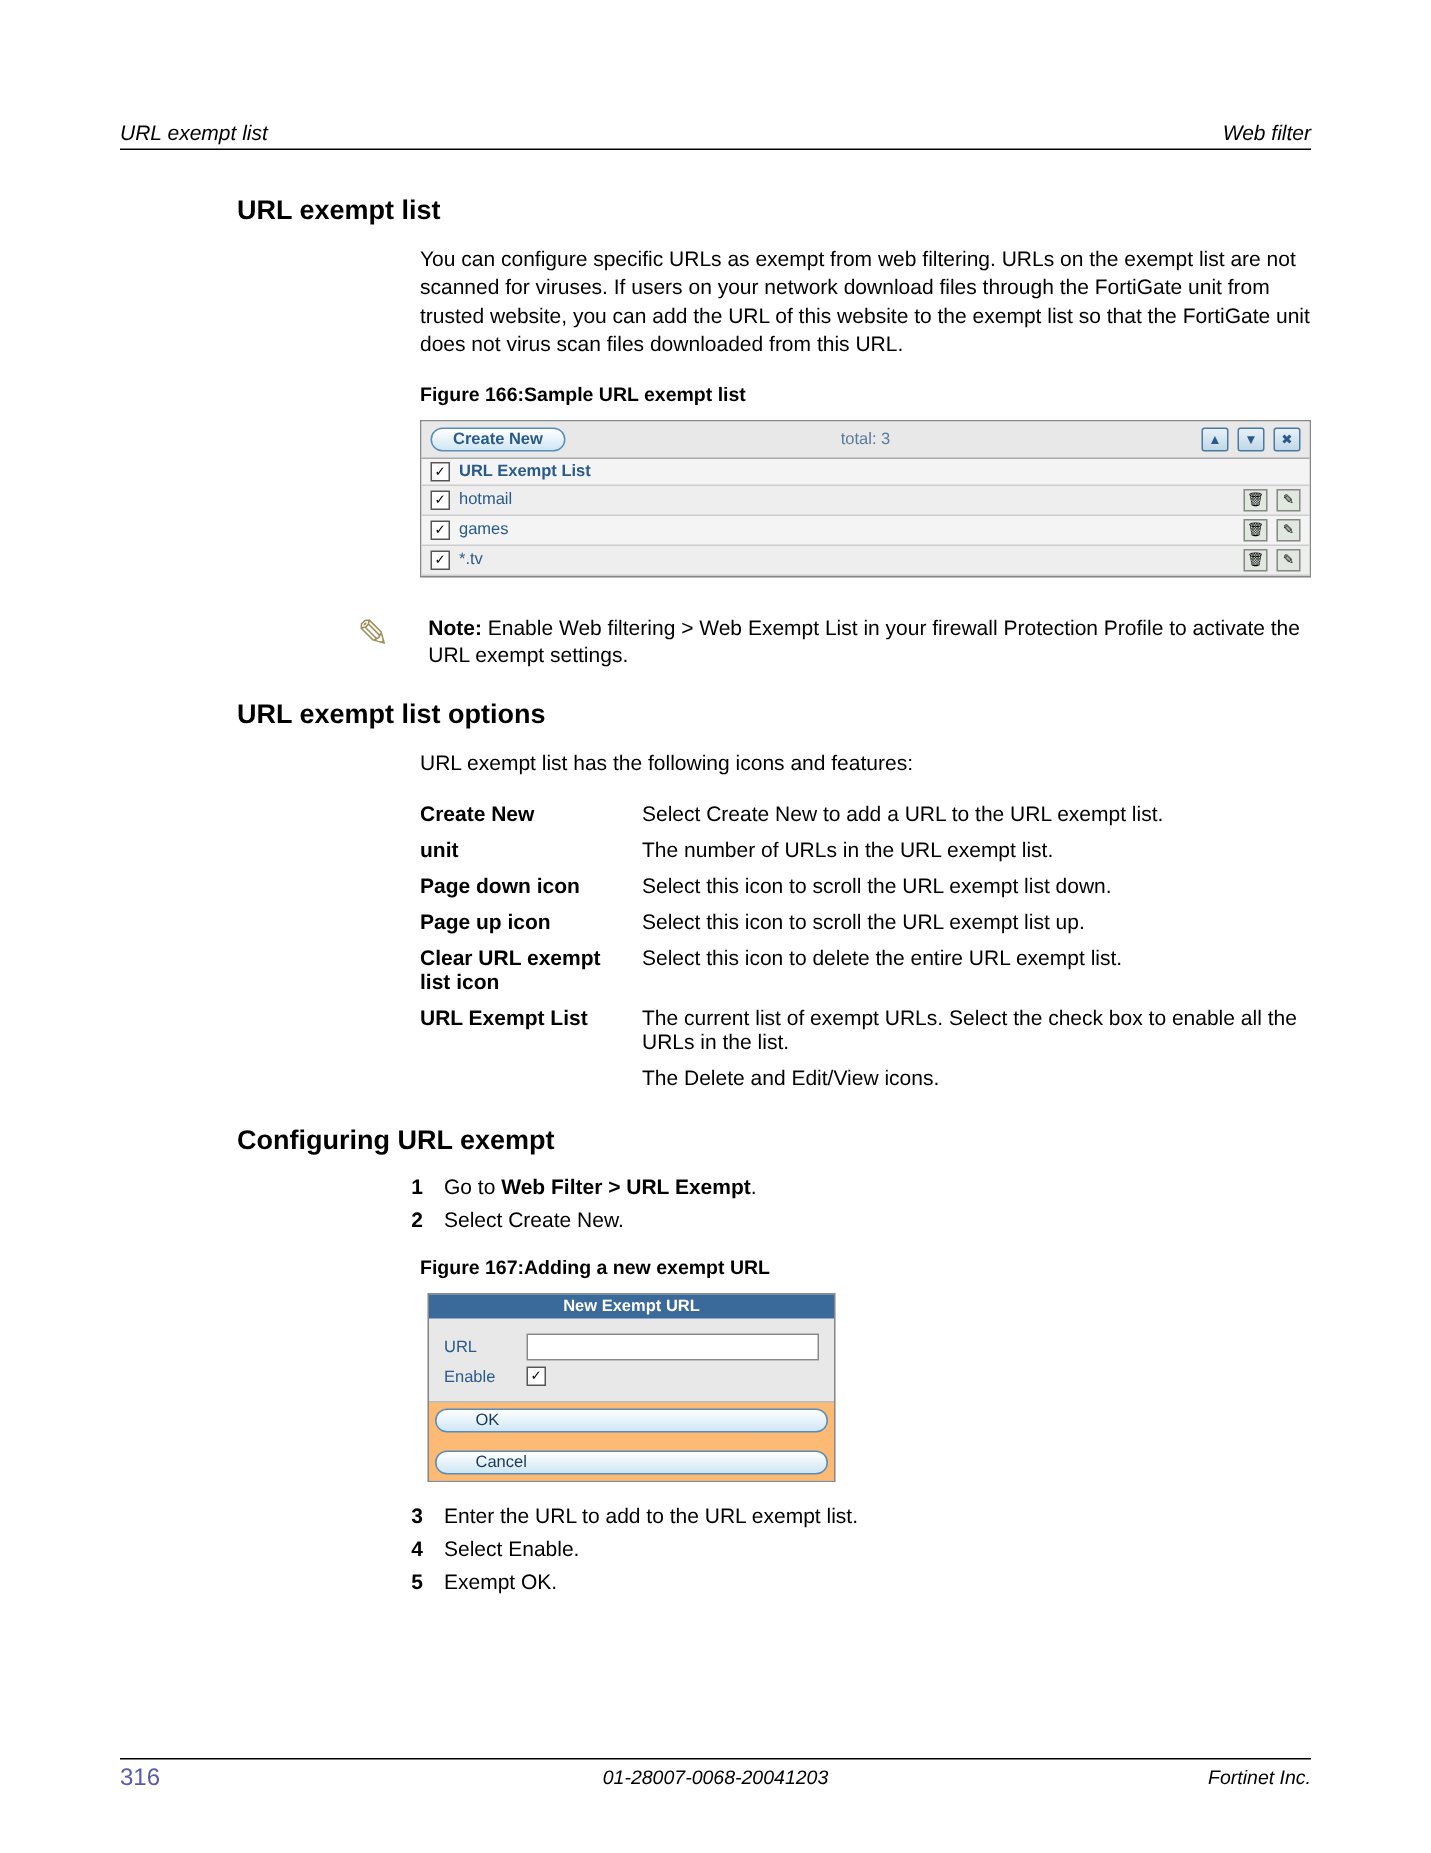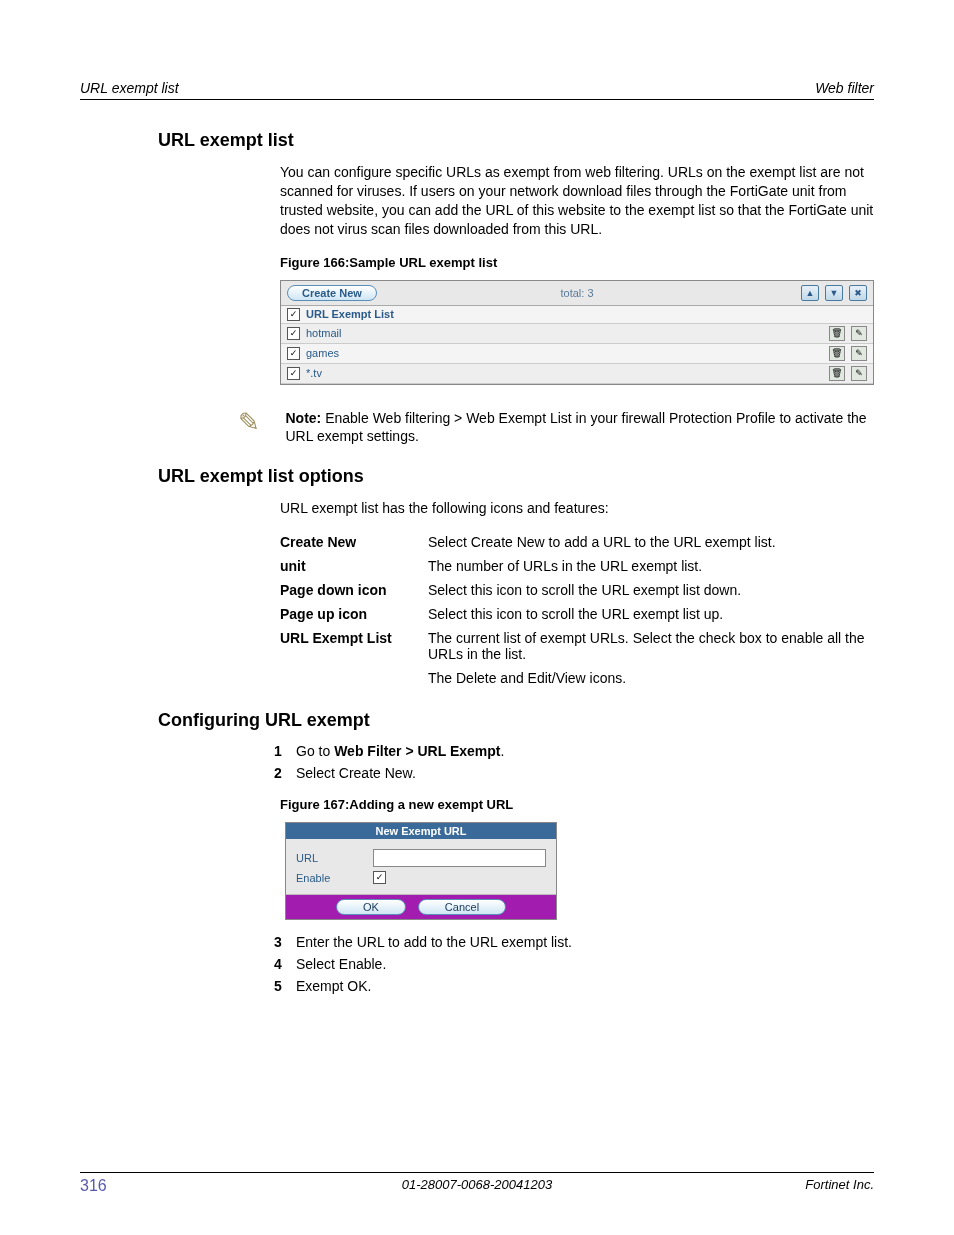--- a/index.html
+++ b/index.html
@@ -187,37 +187,38 @@
   }
   .fig167-body {
     padding: 6px 10px;
   }
   .fig167-row {
     display: flex;
     align-items: center;
     margin: 4px 0;
   }
   .fig167-label {
-    width: 77px;
+    width: 55px;
     color: #2a5a8a;
     font-size: 11px;
   }
   .fig167-input {
     flex: 1;
     height: 16px;
     border: 1px solid #888;
     background: #fff;
   }
   .fig167-buttons {
-    background: #a21caf;
+    background: #fdba74;
     padding: 4px;
     display: flex;
     justify-content: center;
     gap: 12px;
     border-top:1px solid #bbb;
+    flex-direction:column;
   }
   .pill-btn {
     background: linear-gradient(#fff, #cfe6f5);
     border: 1px solid #5a8db8;
     border-radius: 10px;
     padding: 1px 26px;
     font-size: 11px;
     color:#1a3a5a;
   }
   .bottom-footer {
@@ -323,20 +324,24 @@
         </tr>
     <tr>
           <td>Page down icon</td>
           <td>Select this icon to scroll the URL exempt list down.</td>
         </tr>
     <tr>
           <td>Page up icon</td>
           <td>Select this icon to scroll the URL exempt list up.</td>
         </tr>
     <tr>
+          <td>Clear URL exempt list icon</td>
+          <td>Select this icon to delete the entire URL exempt list.</td>
+        </tr>
+    <tr>
           <td>URL Exempt List</td>
           <td>The current list of exempt URLs. Select the check box to enable all the URLs in the list.</td>
         </tr>
     <tr>
           <td></td>
           <td>The Delete and Edit/View icons.</td>
         </tr>
   </tbody>
     </table>
 

